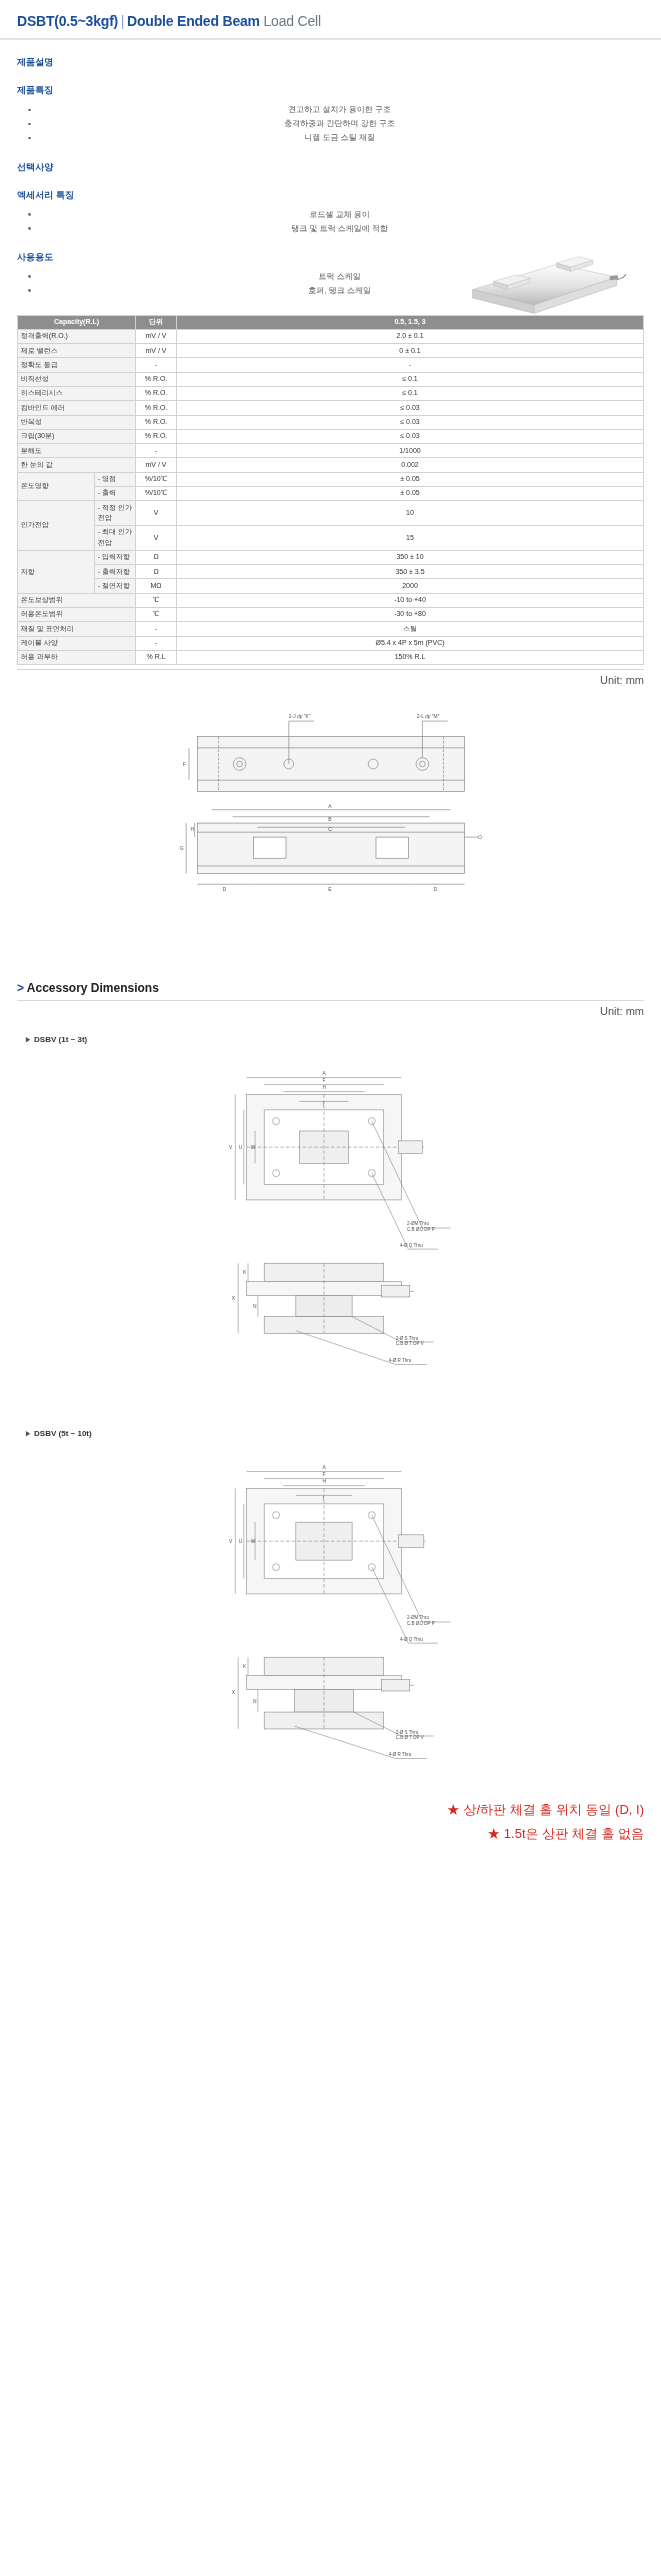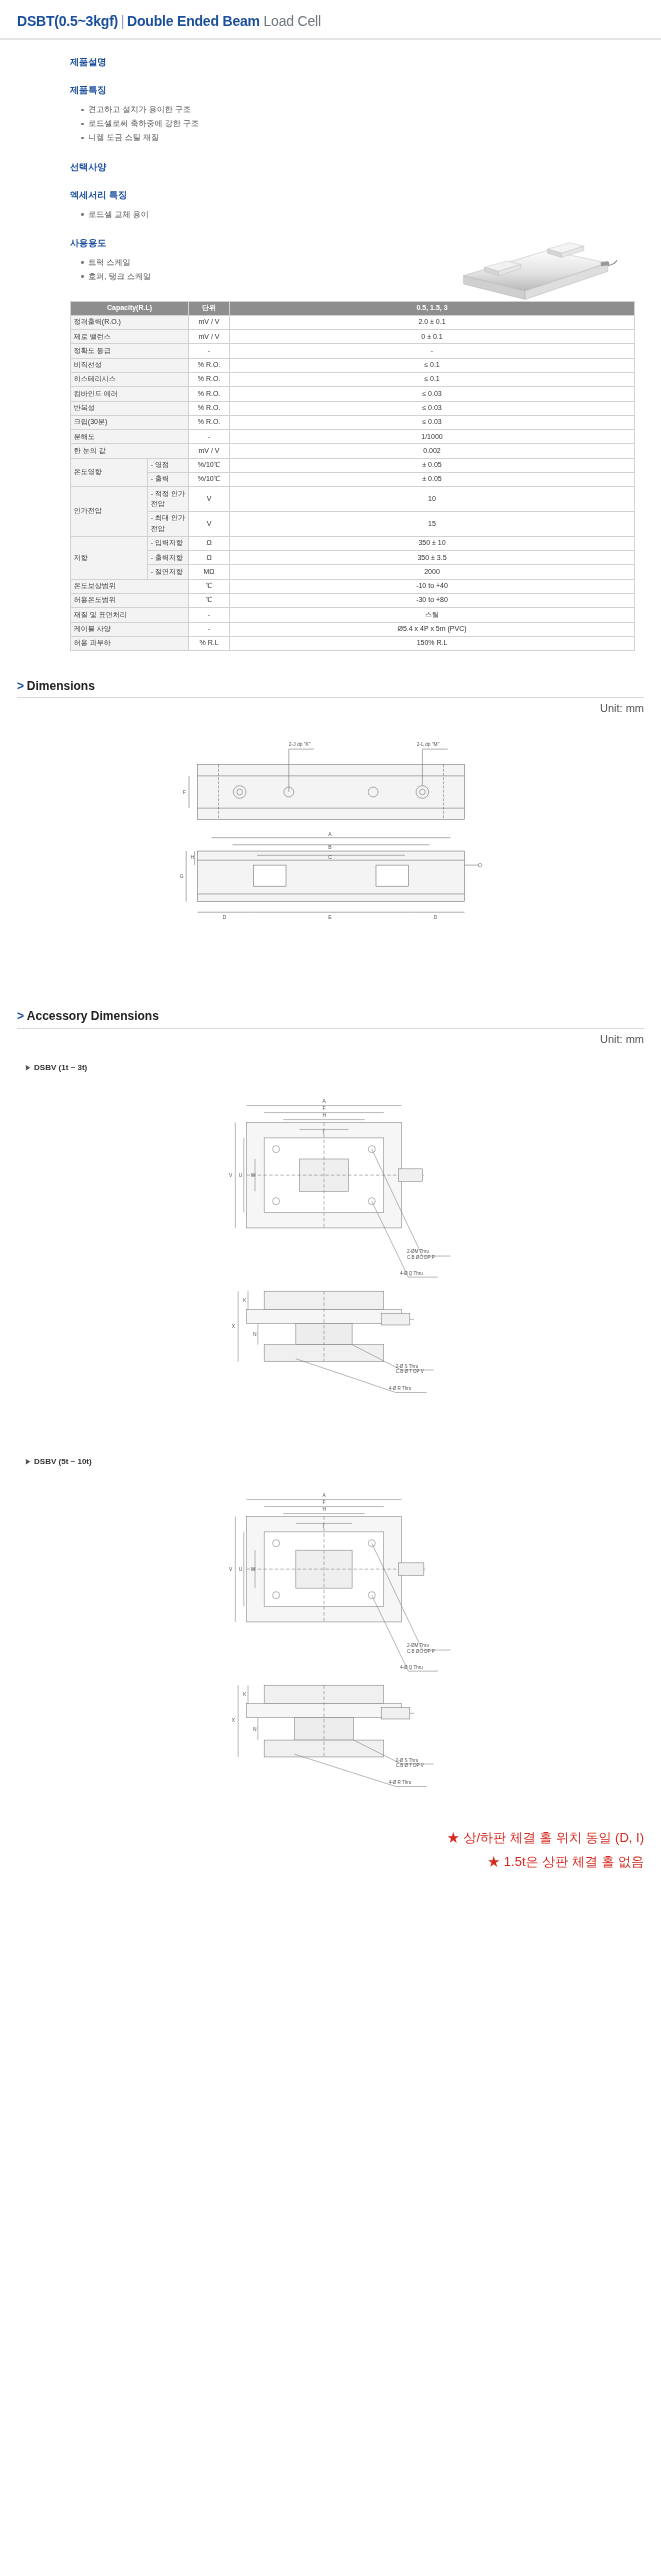--- a/index.html
+++ b/index.html
@@ -23,35 +23,36 @@
     margin: 0;
     font-size: 14px;
     font-weight: bold;
     color: #1b4f9c;
     letter-spacing: -0.2px;
   }
   .header h1 .sep { color:#8aa4c8; font-weight:normal; margin:0 2.8px; }
   .header h1 .light { color:#6f7780; font-weight:normal; }
 
   
-  .section { padding: 0 26px; margin-left: 44px; }
+  .section { padding: 0 17px; }
   .sec-title {
     color:#1b4f9c;
     font-size: 9.1px;
     font-weight: bold;
     margin: 15.5px 0 5.6px 0;
   }
   .sec-body { font-size:8px; line-height:1.7; color:#555; }
   ul.bullets { margin: 0; padding-left: 11.3px; list-style: none; }
   ul.bullets li {
     position: relative;
     font-size: 8px;
     line-height: 1.75;
     color:#555;
     padding-left: 7px;
+    text-align: center;
   }
   ul.bullets li:before {
     content:"";
     position:absolute;
     left:0; top:5.6px;
     width:2.8px; height:2.8px;
     background:#6b7682;
     border-radius:50%;
   }
 
@@ -153,33 +154,34 @@
   </div>
 
   <div class="section">
     <div class="sec-title">제품설명</div>
   </div>
 
   <div class="section">
     <div class="sec-title">제품특징</div>
     <ul class="bullets">
       <li>견고하고 설치가 용이한 구조</li>
-      <li>로드셀로써 축하중에 강한 구조</li>
+      <li>충격하중과 간단하며 강한 구조</li>
       <li>니켈 도금 스틸 재질</li>
     </ul>
   </div>
 
   <div class="section">
     <div class="sec-title">선택사양</div>
   </div>
 
   <div class="section">
     <div class="sec-title">엑세서리 특징</div>
     <ul class="bullets">
       <li>로드셀 교체 용이</li>
+      <li>탱크 및 트럭 스케일에 적합</li>
     </ul>
   </div>
 
   <div class="section">
     <div class="sec-title">사용용도</div>
     <ul class="bullets">
       <li>트럭 스케일</li>
       <li>호퍼, 탱크 스케일</li>
     </ul>
 
@@ -341,23 +343,20 @@
         </tr>
         <tr>
           <td class="lbl" colspan="2">허용 과부하</td>
           <td class="unit">% R.L</td>
           <td class="val">150% R.L</td>
         </tr>
       </tbody>
     </table>
   </div>
 
-  <div class="big-head">
-    <span class="chev">&gt;</span><span>Dimensions</span>
-  </div>
   <div class="rule"></div>
   <div class="unit-note">Unit: mm</div>
 
   <svg class="drawing" width="436" height="232" viewBox="0 0 620 330" style="font-size:12px">
     <g stroke="#6f6f6f" fill="none" stroke-width="0.8" font-family="Liberation Sans" font-size="7">
 
       <rect x="120" y="62" width="380" height="78" fill="#f4f4f4"></rect>
       <line x1="120" y1="78" x2="500" y2="78"></line>
       <line x1="120" y1="124" x2="500" y2="124"></line>
       <circle cx="180" cy="101" r="9"></circle>

